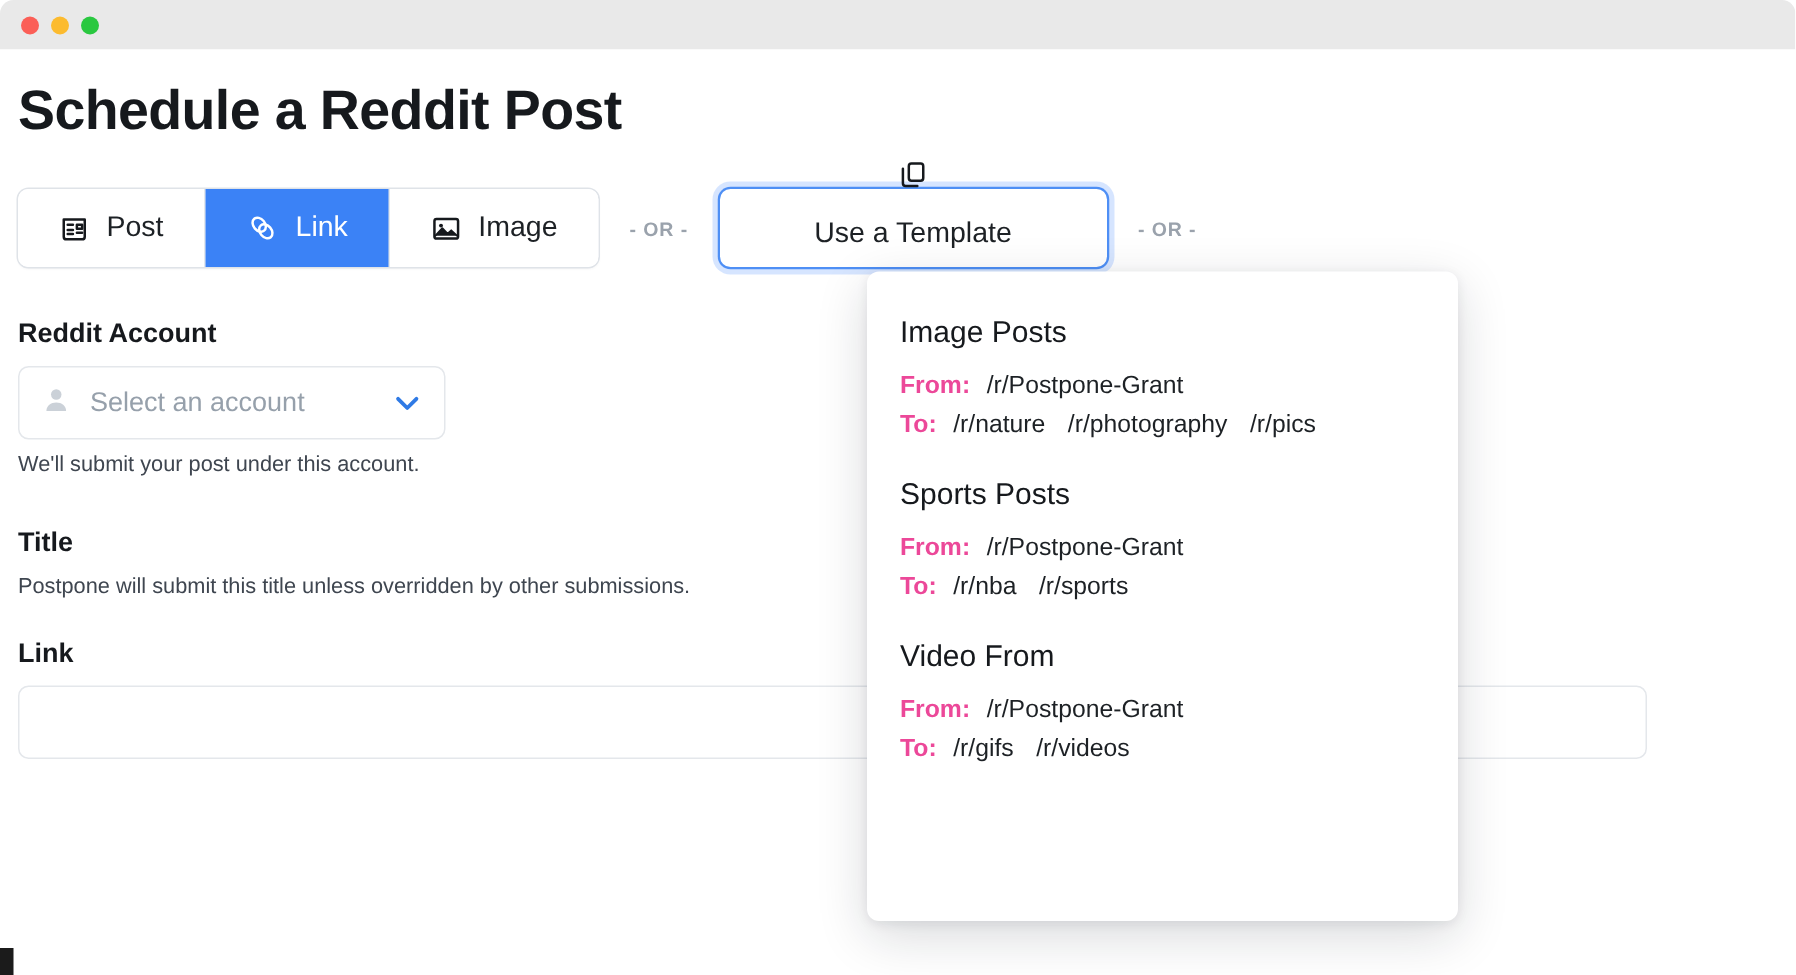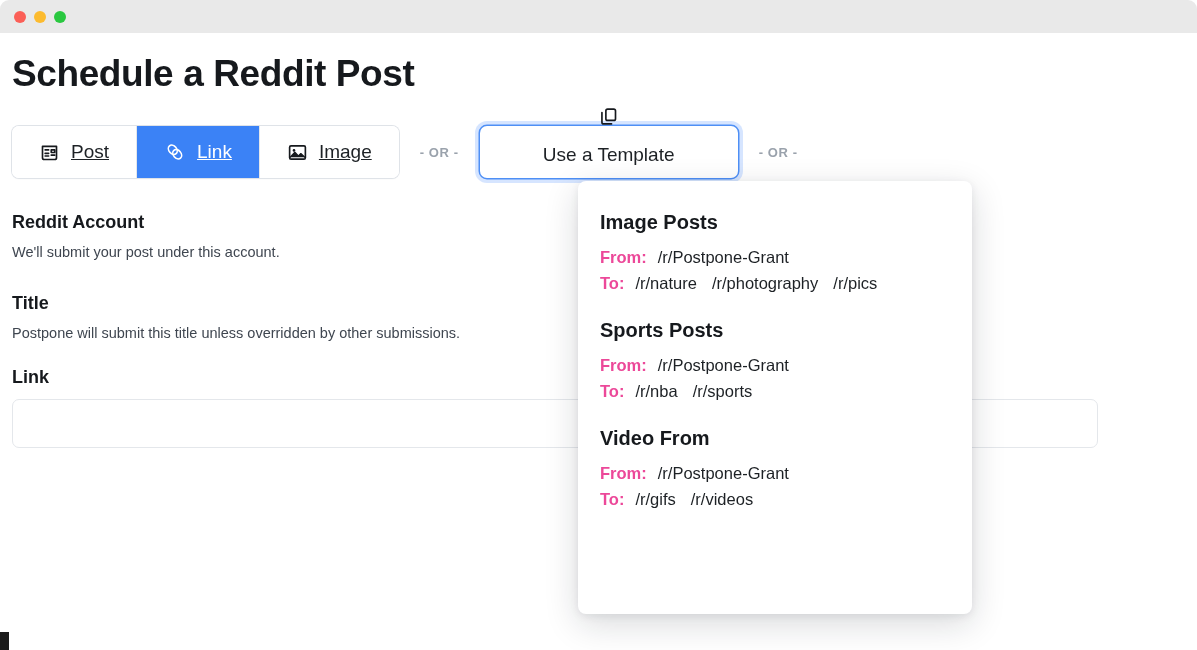--- a/index.html
+++ b/index.html
@@ -86,21 +86,20 @@
     align-items: center;
     justify-content: center;
     gap: 11px;
     padding: 0 27px;
     font-size: 19px;
     color: #1d2125;
     background: #ffffff;
     cursor: pointer;
     border-right: 1px solid #e4e7eb;
     height: 52px;
-    text-decoration: underline;
   }
   .seg:last-child { border-right: none; }
   .seg.active {
     background: #3b82f6;
     color: #ffffff;
   }
   .seg .ic { display: flex; align-items: center; }
 
   .or-sep {
     font-size: 13px;
@@ -223,21 +222,21 @@
     border-radius: 8px;
     box-shadow: 0 10px 34px rgba(16,24,40,0.16), 0 2px 8px rgba(16,24,40,0.08);
     z-index: 40;
     padding: 30px 22px 20px 22px;
     overflow: hidden;
   }
   .tpl-item { margin-bottom: 26px; }
   .tpl-item:last-child { margin-bottom: 0; }
   .tpl-name {
     font-size: 20px;
-    font-weight: 700;
+    font-weight: 400;
     color: #16191d;
     margin-bottom: 14px;
   }
   .tpl-line {
     display: flex;
     align-items: baseline;
     font-size: 16.5px;
     color: #1d2125;
     margin-bottom: 7px;
     flex-wrap: wrap;
@@ -338,20 +337,34 @@
 
       <div class="or-sep">- OR -</div>
 
 
     </div>
 
     <div class="form">
 
       <div class="field-label">Reddit Account</div>
 
+      <div class="select-box">
+        <span class="ic">
+          <svg width="21" height="21" viewBox="0 0 24 24" fill="#cbd1d8">
+            <circle cx="12" cy="8" r="4"></circle>
+            <path d="M4.5 20.5c0-4.1 3.4-6.5 7.5-6.5s7.5 2.4 7.5 6.5z"></path>
+          </svg>
+        </span>
+        <span class="placeholder">Select an account</span>
+        <span class="chev">
+          <svg width="21" height="21" viewBox="0 0 24 24" fill="none" stroke="#2f7ae5" stroke-width="2.9" stroke-linecap="round" stroke-linejoin="round">
+            <polyline points="5 9 12 16 19 9"></polyline>
+          </svg>
+        </span>
+      </div>
 
       <div class="help-text">We'll submit your post under this account.</div>
 
       <div class="spacer-32"></div>
 
       <div class="field-label">Title</div>
       <div class="help-text">Postpone will submit this title unless overridden by other submissions.</div>
 
       <div class="spacer-24"></div>
 

